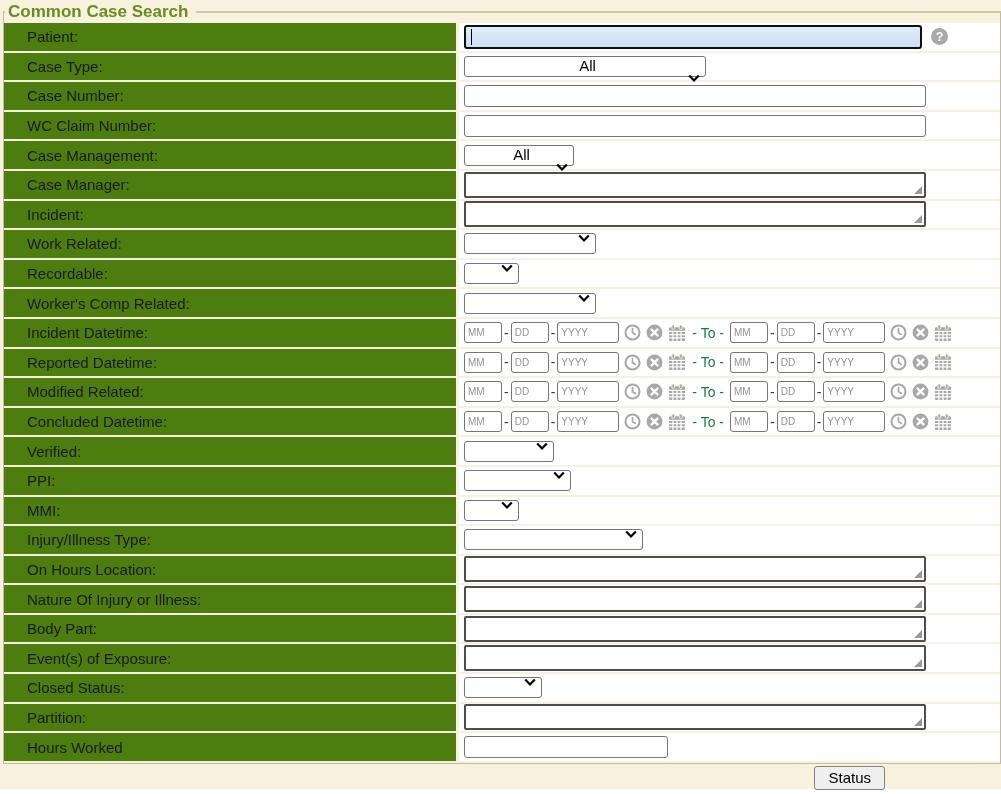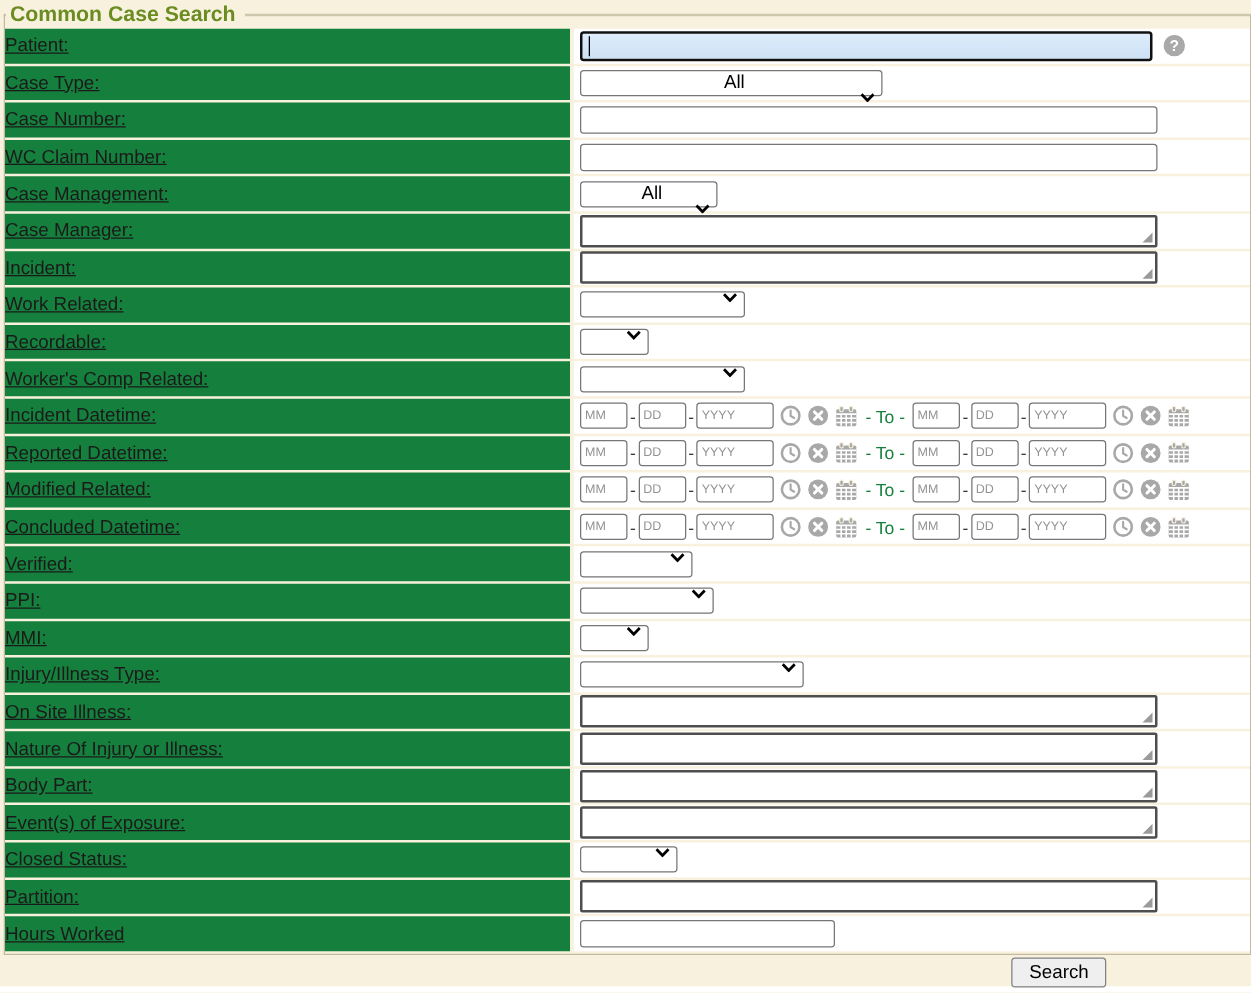--- a/index.html
+++ b/index.html
@@ -15,22 +15,22 @@
   }
   legend.section-title{
     font-size:17px;font-weight:bold;color:#6a8c20;padding:0 8px 0 3px;margin-left:1px;line-height:20px;
   }
 
   .form-table{
     display:grid;grid-template-columns:452px 1fr;
     grid-auto-rows:27.6px;column-gap:3px;row-gap:2px;
   }
   .label-cell{
-    background:#15803d;color:#1a1a1a;font-size:15px;
-    display:flex;align-items:center;padding-left:0;text-decoration:underline;
+    background:#4d7c0f;color:#1a1a1a;font-size:15px;
+    display:flex;align-items:center;padding-left:23px;
   }
   .input-cell{background:#ffffff;display:flex;align-items:center;padding-left:5px;position:relative;}
 
   
   input{font-family:inherit;}
   .ti{
     height:20px;border:1px solid #767676;border-radius:3px;background:#fff;
     font-size:14px;padding:0 4px;box-sizing:content-box;color:#222;outline:none;
   }
   .ti-wide{width:452px;}
@@ -456,21 +456,21 @@
         <span class="sel sw179">
           <span></span>
           <span class="chev">
               <svg width="12" height="8" viewBox="0 0 12 8">
                 <use href="#ic-chev"></use>
               </svg>
             </span>
         </span>
       </div>
 
-      <div class="label-cell">On Site Illness:</div>
+      <div class="label-cell">On Hours Location:</div>
       <div class="input-cell">
         <span class="ta-wrap">
             <textarea class="ta" style=""></textarea>
           </span>
       </div>
 
       <div class="label-cell">Nature Of Injury or Illness:</div>
       <div class="input-cell">
         <span class="ta-wrap">
             <textarea class="ta" style=""></textarea>
@@ -512,15 +512,15 @@
 
       <div class="label-cell">Hours Worked</div>
       <div class="input-cell">
         <input class="ti ti-short" type="text" value="" style="">
       </div>
 
     </div>
   </fieldset>
 
   <div class="search-row">
-    <button class="search-btn">Search</button>
+    <button class="search-btn">Status</button>
   </div>
 </div>
 
 </body></html>

